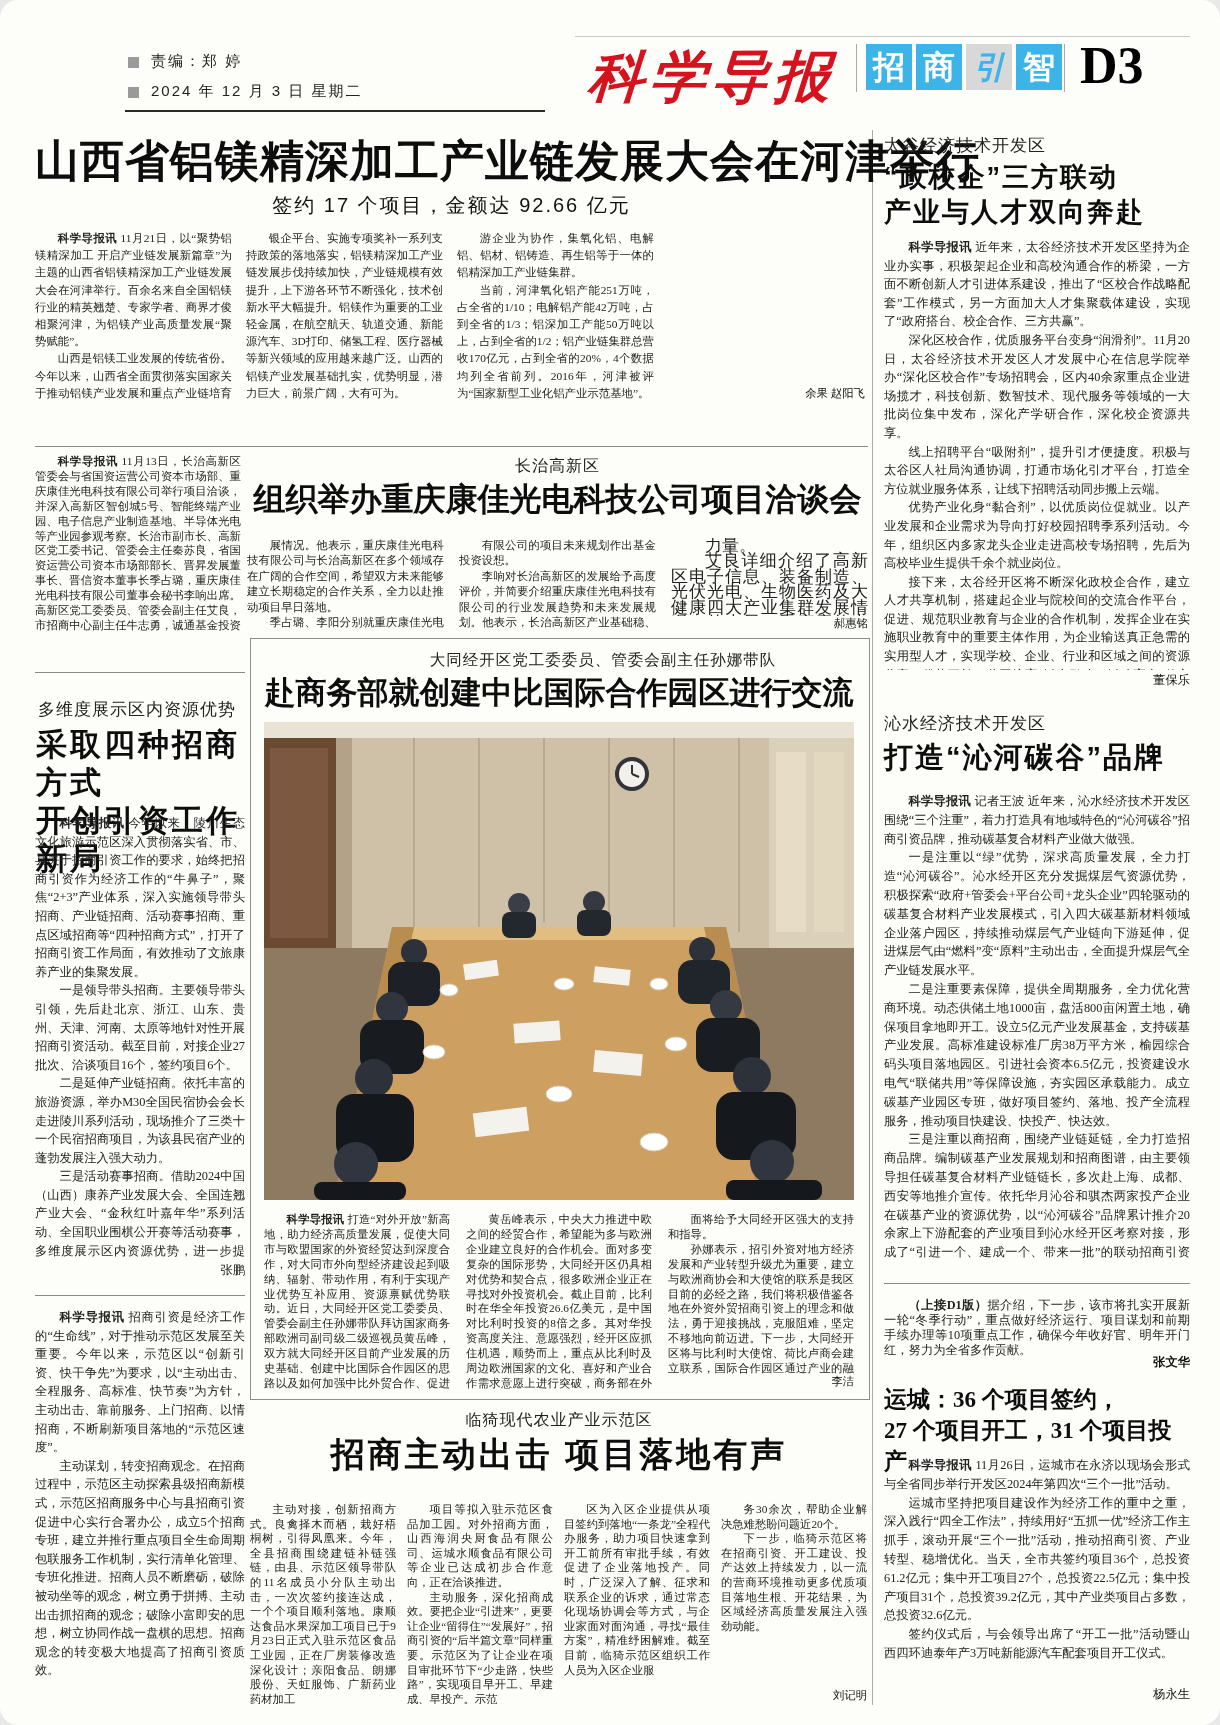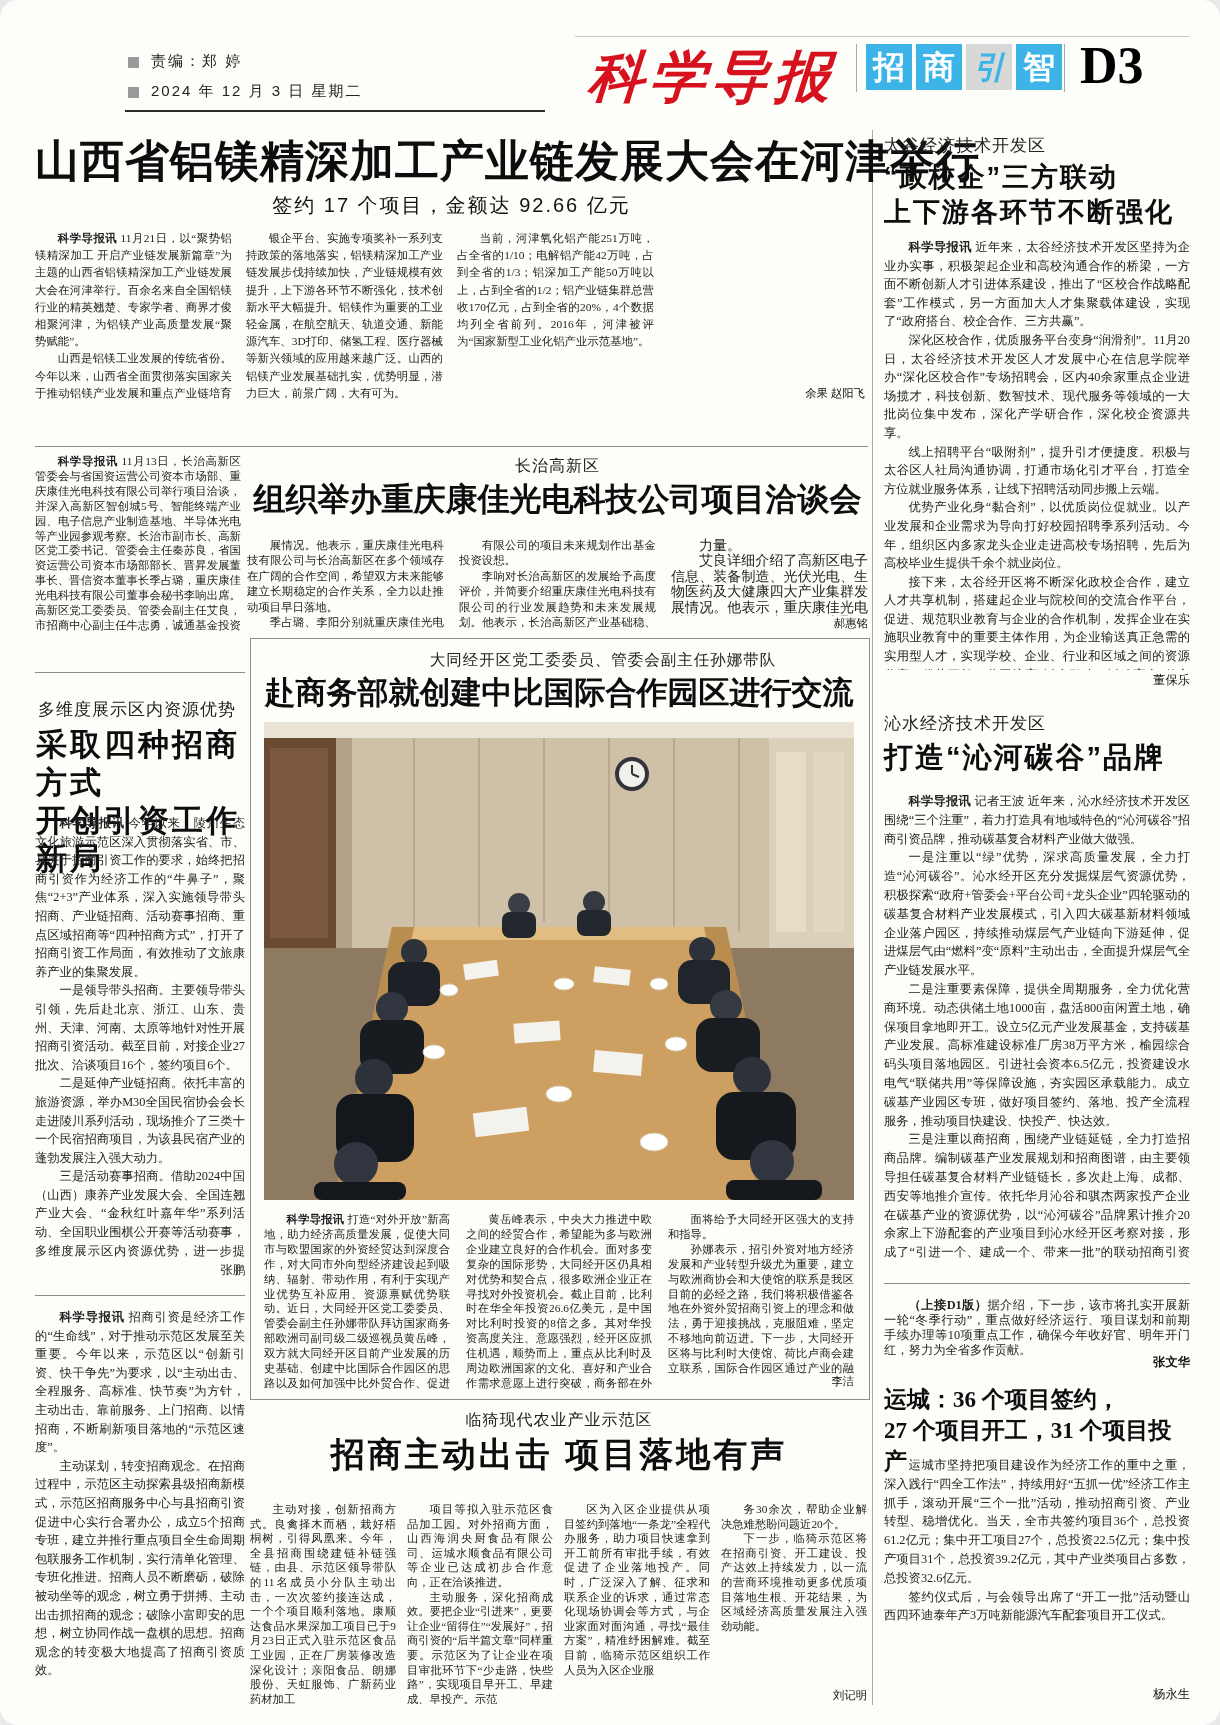--- a/index.html
+++ b/index.html
@@ -61,20 +61,21 @@
   <div class="abs subhead" style="left:35px;top:192px;width:833px;font-size:20px;text-align:center;letter-spacing:2px;">签约 17 个项目，金额达 92.66 亿元</div>
 
   <div class="abs bodycol" style="left:35px;top:230px;width:197px;height:172px;font-size:11.4px;line-height:17.2px;">
       <p class="para"><strong>科学导报讯</strong> 11月21日，以“聚势铝镁精深加工 开启产业链发展新篇章”为主题的山西省铝镁精深加工产业链发展大会在河津举行。百余名来自全国铝镁行业的精英翘楚、专家学者、商界才俊相聚河津，为铝镁产业高质量发展“聚势赋能”。</p>
       <p class="para">山西是铝镁工业发展的传统省份。今年以来，山西省全面贯彻落实国家关于推动铝镁产业发展和重点产业链培育的各项决策部署，始终把支持铝镁产业高质量发展作为推进新型工业化的重要抓手，通过强化政策引领、搭建</p>
     </div>
   <div class="abs bodycol" style="left:246px;top:230px;width:197px;height:172px;font-size:11.4px;line-height:17.2px;">
       <p class="para">银企平台、实施专项奖补一系列支持政策的落地落实，铝镁精深加工产业链发展步伐持续加快，产业链规模有效提升，上下游各环节不断强化，技术创新水平大幅提升。铝镁作为重要的工业轻金属，在航空航天、轨道交通、新能源汽车、3D打印、储氢工程、医疗器械等新兴领域的应用越来越广泛。山西的铝镁产业发展基础扎实，优势明显，潜力巨大，前景广阔，大有可为。</p>
     </div>
   <div class="abs bodycol" style="left:457px;top:230px;width:197px;height:172px;font-size:11.4px;line-height:17.2px;">
+      <p class="para">游企业为协作，集氧化铝、电解铝、铝材、铝铸造、再生铝等于一体的铝精深加工产业链集群。</p>
       <p class="para">当前，河津氧化铝产能251万吨，占全省的1/10；电解铝产能42万吨，占到全省的1/3；铝深加工产能50万吨以上，占到全省的1/2；铝产业链集群总营收170亿元，占到全省的20%，4个数据均列全省前列。2016年，河津被评为“国家新型工业化铝产业示范基地”。</p>
     </div>
   <div class="byline" style="left:668px;top:386px;width:197px;font-size:11.4px;">余果 赵阳飞</div>
 
   <div class="abs rule" style="left:35px;top:446px;width:833px;"></div>
 
   <div class="abs bodycol" style="left:35px;top:454px;width:206px;height:178px;font-size:11.4px;line-height:14.9px;">
       <p class="para"><strong>科学导报讯</strong> 11月13日，长治高新区管委会与省国资运营公司资本市场部、重庆康佳光电科技有限公司举行项目洽谈，并深入高新区智创城5号、智能终端产业园、电子信息产业制造基地、半导体光电等产业园参观考察。长治市副市长、高新区党工委书记、管委会主任秦苏良，省国资运营公司资本市场部部长、晋昇发展董事长、晋信资本董事长季占璐，重庆康佳光电科技有限公司董事会秘书李响出席。高新区党工委委员、管委会副主任艾良，市招商中心副主任牛志勇，诚通基金投资四部副总经理李阳等参加。</p>
     </div>
 
@@ -82,21 +83,21 @@
   <div class="abs kicker center" style="left:247px;top:456px;width:621px;">长治高新区</div>
 
   <div class="abs bodycol" style="left:247px;top:538px;width:197px;height:93px;font-size:11.4px;line-height:15.4px;">
       <p class="para">展情况。他表示，重庆康佳光电科技有限公司与长治高新区在多个领域存在广阔的合作空间，希望双方未来能够建立长期稳定的合作关系，全力以赴推动项目早日落地。</p>
       <p class="para">季占璐、李阳分别就重庆康佳光电科技</p>
     </div>
   <div class="abs bodycol" style="left:459px;top:538px;width:197px;height:93px;font-size:11.4px;line-height:15.4px;">
       <p class="para">有限公司的项目未来规划作出基金投资设想。</p>
       <p class="para">李响对长治高新区的发展给予高度评价，并简要介绍重庆康佳光电科技有限公司的行业发展趋势和未来发展规划。他表示，长治高新区产业基础稳、发展潜力大，公司将为长治高质量发展贡献</p>
     </div>
-  <div class="abs bodycol" style="left:671px;top:538px;width:197px;height:78px;font-size:14px;line-height:15.4px;font-family:Liberation Serif, serif;">
+  <div class="abs bodycol" style="left:671px;top:538px;width:197px;height:78px;font-size:17px;line-height:15.4px;font-family:Liberation Serif, serif;">
       <p class="para">力量。</p>
       <p class="para">艾良详细介绍了高新区电子信息、装备制造、光伏光电、生物医药及大健康四大产业集群发展情况。他表示，重庆康佳光电科技有限公司作为国内率先聚焦开发MLED显示技术的企业，与长治高新区产业发展高度契合，推进项目尽快落地。</p>
     </div>
   <div class="byline" style="left:671px;top:616px;width:197px;font-size:11.4px;">郝惠铭</div>
 
   <div class="abs rule" style="left:35px;top:672px;width:210px;"></div>
   <div class="abs kicker" style="left:38px;top:698px;width:210px;font-size:17px;">多维度展示区内资源优势</div>
   <div class="abs headline" style="left:36px;top:726px;width:212px;font-size:31px;line-height:38px;letter-spacing:3px;">
     <div>采取四种招商方式</div>
     <div>开创引资工作新局</div>
@@ -225,21 +226,21 @@
     </div>
   <div class="abs bodycol" style="left:721px;top:1502px;width:146px;height:186px;font-size:11.3px;line-height:14.6px;">
       <p class="para">务30余次，帮助企业解决急难愁盼问题近20个。</p>
       <p class="para">下一步，临猗示范区将在招商引资、开工建设、投产达效上持续发力，以一流的营商环境推动更多优质项目落地生根、开花结果，为区域经济高质量发展注入强劲动能。</p>
     </div>
   <div class="byline" style="left:721px;top:1688px;width:146px;font-size:11.3px;">刘记明</div>
 
   <div class="abs kicker" style="left:884px;top:134px;width:306px;font-size:17px;">太谷经济技术开发区</div>
   <div class="abs headline" style="left:884px;top:160px;width:306px;font-size:27px;line-height:35px;letter-spacing:2px;">
     <div>“政校企”三方联动</div>
-    <div>上下游各环节不断强化</div>
+    <div>产业与人才双向奔赴</div>
   </div>
   <div class="abs bodycol" style="left:884px;top:238px;width:306px;height:432px;font-size:12.3px;line-height:18.6px;">
       <p class="para"><strong>科学导报讯</strong> 近年来，太谷经济技术开发区坚持为企业办实事，积极架起企业和高校沟通合作的桥梁，一方面不断创新人才引进体系建设，推出了“区校合作战略配套”工作模式，另一方面加大人才集聚载体建设，实现了“政府搭台、校企合作、三方共赢”。</p>
       <p class="para">深化区校合作，优质服务平台变身“润滑剂”。11月20日，太谷经济技术开发区人才发展中心在信息学院举办“深化区校合作”专场招聘会，区内40余家重点企业进场揽才，科技创新、数智技术、现代服务等领域的一大批岗位集中发布，深化产学研合作，深化校企资源共享。</p>
       <p class="para">线上招聘平台“吸附剂”，提升引才便捷度。积极与太谷区人社局沟通协调，打通市场化引才平台，打造全方位就业服务体系，让线下招聘活动同步搬上云端。</p>
       <p class="para">优势产业化身“黏合剂”，以优质岗位促就业。以产业发展和企业需求为导向打好校园招聘季系列活动。今年，组织区内多家龙头企业走进高校专场招聘，先后为高校毕业生提供千余个就业岗位。</p>
       <p class="para">接下来，太谷经开区将不断深化政校企合作，建立人才共享机制，搭建起企业与院校间的交流合作平台，促进、规范职业教育与企业的合作机制，发挥企业在实施职业教育中的重要主体作用，为企业输送真正急需的实用型人才，实现学校、企业、行业和区域之间的资源共享、优势互补，共同培育“以产引才、以才育产”的良性循环，努力打造安心、放心、舒心的引智环境，助力企业高质量发展。</p>
     </div>
   <div class="byline" style="left:884px;top:672px;width:306px;font-size:12.3px;">董保乐</div>
 
@@ -256,18 +257,19 @@
   <div class="abs bodycol" style="left:884px;top:1298px;width:306px;height:76px;font-size:12.3px;line-height:15px;">
       <p class="para"><strong>（上接D1版）</strong>据介绍，下一步，该市将扎实开展新一轮“冬季行动”，重点做好经济运行、项目谋划和前期手续办理等10项重点工作，确保今年收好官、明年开门红，努力为全省多作贡献。</p>
     </div>
   <div class="byline" style="left:884px;top:1354px;width:306px;font-size:12.3px;font-weight:bold;">张文华</div>
 
   <div class="abs" style="left:884px;top:1384px;width:306px;font-family:'Liberation Serif',serif;font-weight:bold;font-size:23px;line-height:31px;color:#0d0d0d;">
     <div>运城：36 个项目签约，</div>
     <div>27 个项目开工，31 个项目投产</div>
   </div>
   <div class="abs bodycol" style="left:884px;top:1456px;width:306px;height:228px;font-size:12.3px;line-height:18.8px;">
+      <p class="para"><strong>科学导报讯</strong> 11月26日，运城市在永济以现场会形式与全省同步举行开发区2024年第四次“三个一批”活动。</p>
       <p class="para">运城市坚持把项目建设作为经济工作的重中之重，深入践行“四全工作法”，持续用好“五抓一优”经济工作主抓手，滚动开展“三个一批”活动，推动招商引资、产业转型、稳增优化。当天，全市共签约项目36个，总投资61.2亿元；集中开工项目27个，总投资22.5亿元；集中投产项目31个，总投资39.2亿元，其中产业类项目占多数，总投资32.6亿元。</p>
       <p class="para">签约仪式后，与会领导出席了“开工一批”活动暨山西四环迪泰年产3万吨新能源汽车配套项目开工仪式。</p>
     </div>
   <div class="byline" style="left:884px;top:1686px;width:306px;font-size:12.3px;">杨永生</div>
 
 </div>
 
 </body></html>

